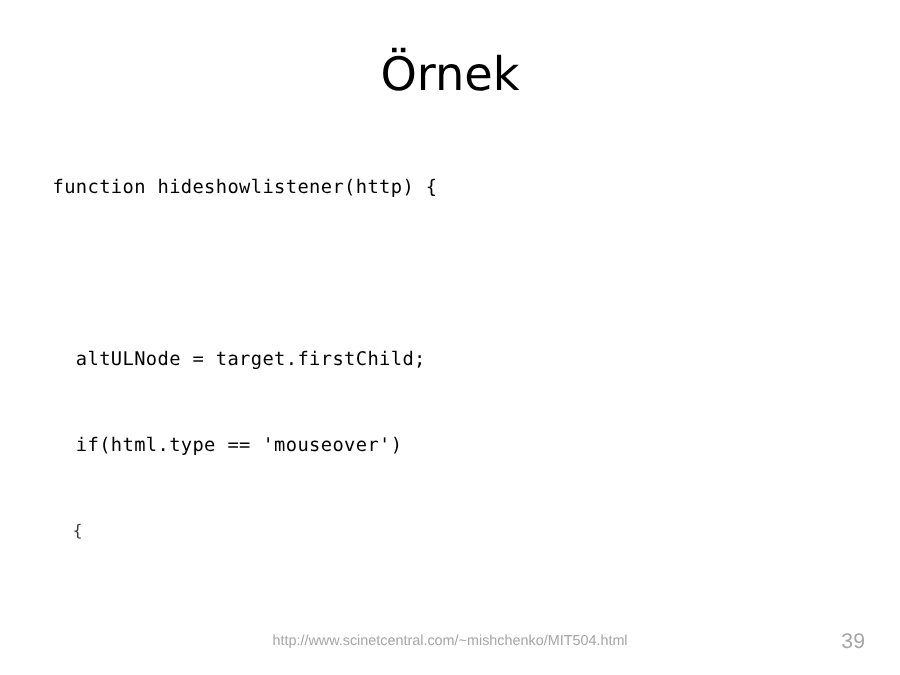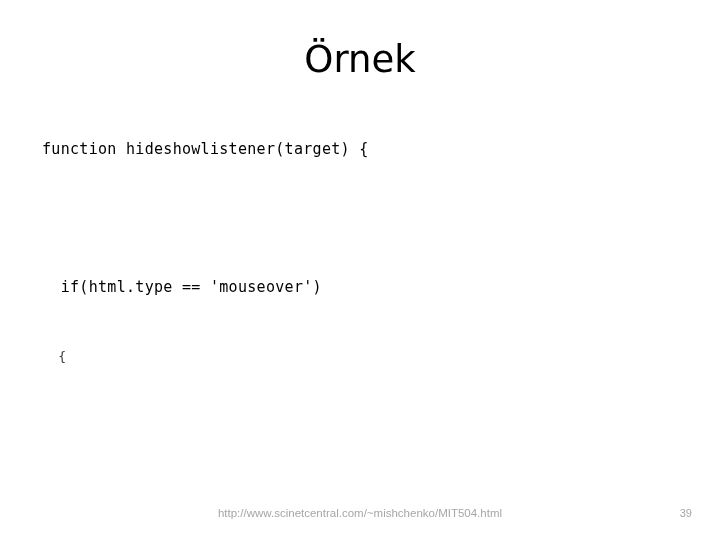--- a/index.html
+++ b/index.html
@@ -71,36 +71,37 @@
     font-family: "Liberation Sans", sans-serif;
     font-size: 11.5px;
     line-height: 16px;
     color: #a6a6a6;
   }
   .footer-pagenum {
     position: absolute;
     right: 28px;
     top: 0;
     font-family: "Liberation Sans", sans-serif;
-    font-size: 11px;
+    font-size: 17px;
     line-height: 16px;
     color: #a6a6a6;
     text-align: left;
   }
 </style>
 </head>
 <body>
 
 <div class="slide">
 
   <div class="slide-title">Örnek</div>
 
   <div class="code-block">
-    <div class="code-line">function hideshowlistener(target) {</div>
+    <div class="code-line">function hideshowlistener(http) {</div>
     <div class="code-line blank"></div>
+    <div class="code-line">  altULNode = target.firstChild;</div>
     <div class="code-line">  if(html.type == 'mouseover')</div>
     <div class="code-line brace">  {</div>
     
     
     
     
     
     
     
   </div>

